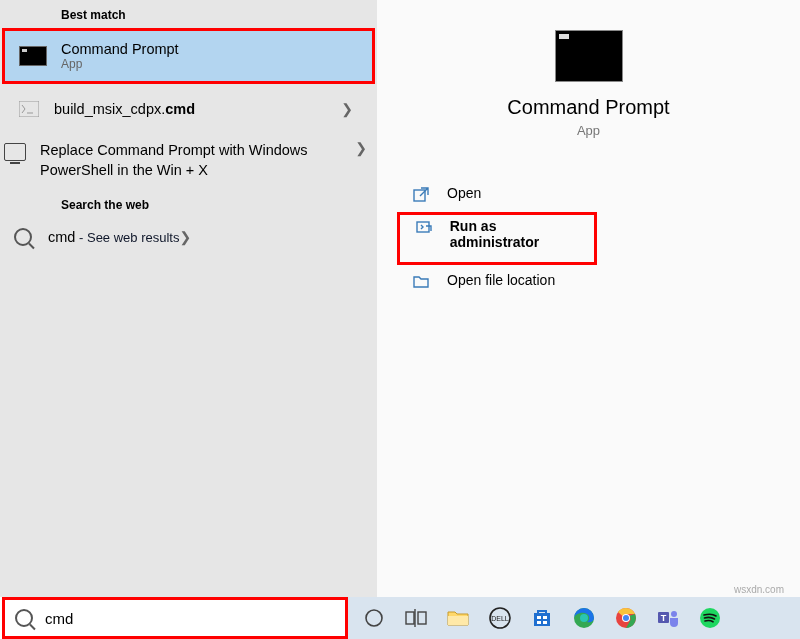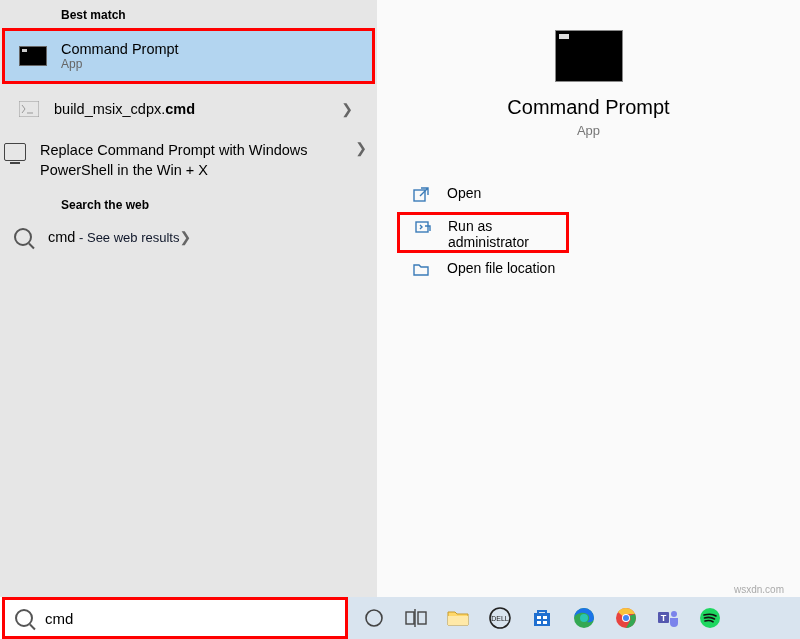--- a/index.html
+++ b/index.html
@@ -27,21 +27,21 @@
 .web-item .term { font-size:14.5px; }
 .web-item .hint { font-size:13px; color:#0f172a; }
 .preview { text-align:center; }
 .cmd-icon-lg { width:68px; height:52px; background:#000; border:1px solid #888; margin:0 auto 14px; position:relative; }
 .cmd-icon-lg::before { content:""; position:absolute; top:3px; left:3px; width:10px; height:5px; background:#ddd; }
 .preview-title { font-size:20px; font-weight:400; color:#000; margin-bottom:4px; }
 .preview-sub { font-size:13px; color:#777; margin-bottom:40px; }
 .actions { text-align:left; padding-left:24px; }
 .action { display:flex; padding:7px 10px; font-size:14px; color:#000; }
 .action .ai { width:20px; height:20px; margin-right:16px; display:flex; align-items:center; justify-content:center; }
-.action.highlight { border:3.5px solid red; width:172px; margin-left:-4px; padding:3px 6px 0 14px; }
+.action.highlight { border:3.5px solid red; width:200px; margin-left:-4px; padding:3px 6px 12px 14px;font-weight:bold; }
 svg { display:block; }
 .search-bar { position:absolute; left:2px; bottom:0; width:346px; height:42px; background:#fff; border:3.5px solid red; display:flex; align-items:center; padding:0 10px; }
 .search-bar .search-glyph { margin-right:12px; }
 .search-bar input { flex:1; border:none; outline:none; font-size:15px; background:transparent; }
 .taskbar { position:absolute; left:348px; right:0; bottom:0; height:42px; background:#d9e4ef; display:flex; align-items:center; padding-left:14px; gap:18px; }
 .tb-icon { width:24px; height:24px; display:flex; align-items:center; justify-content:center; }
 .watermark { position:absolute; right:16px; bottom:44px; font-size:10px; color:#aaa; }
 </style>
 </head>
 <body>

